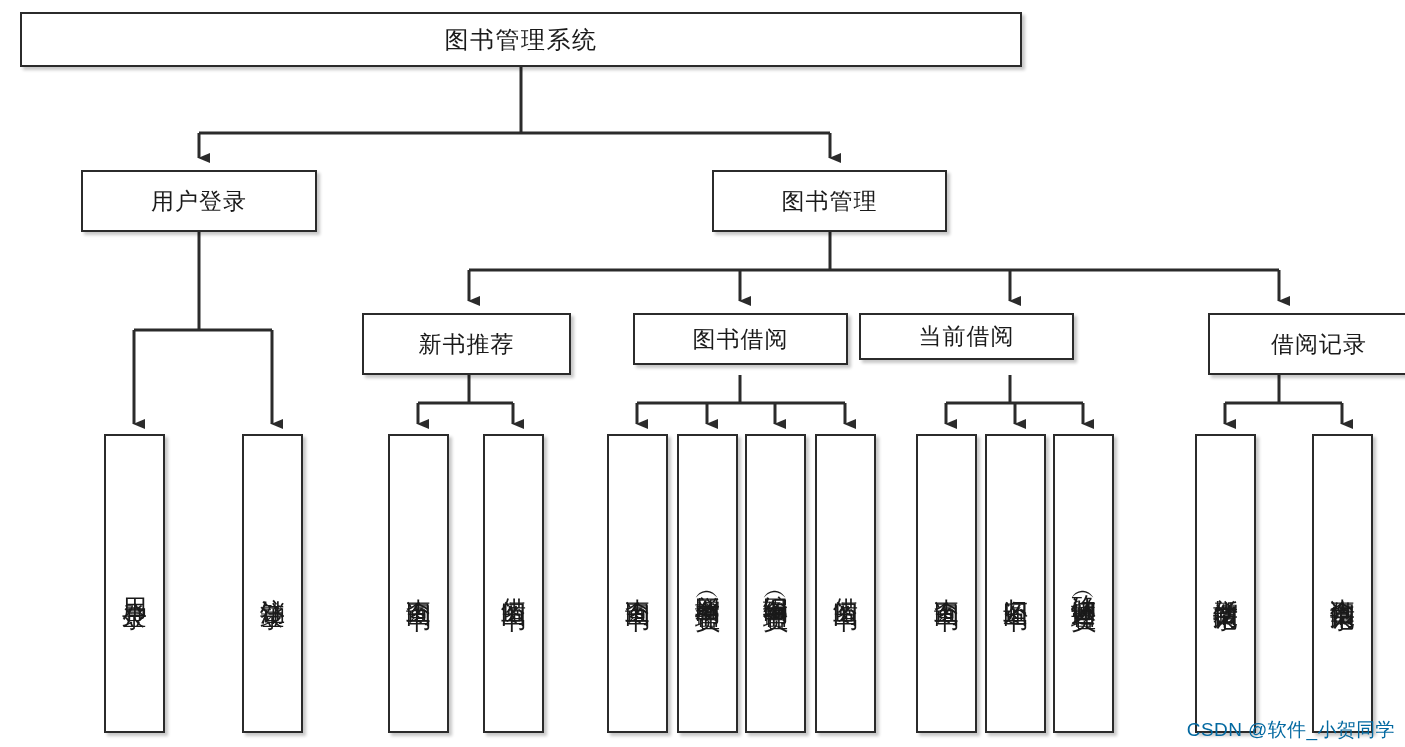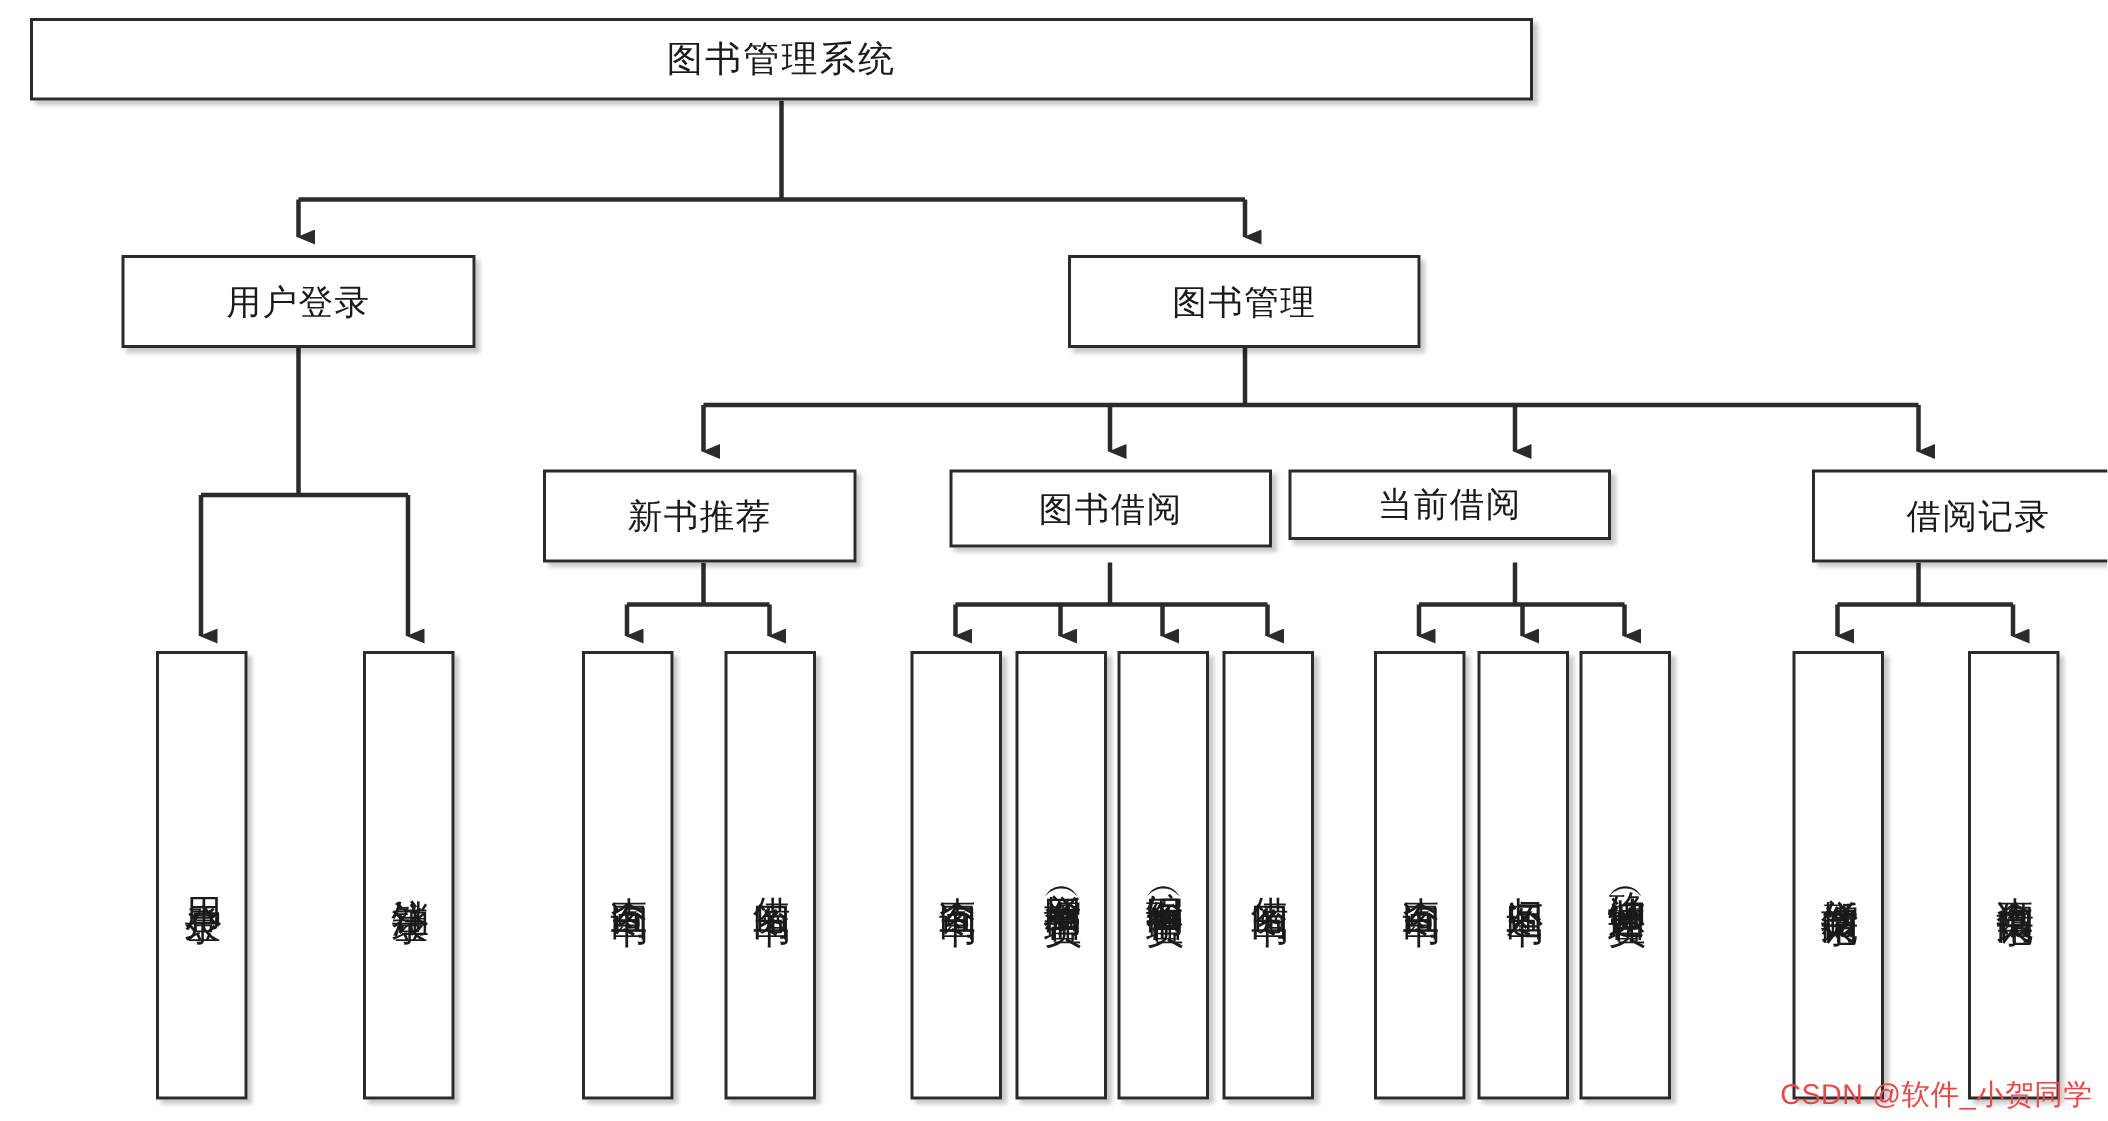--- a/index.html
+++ b/index.html
@@ -69,21 +69,21 @@
   }
   .node.v.long .label {
     letter-spacing: 2px;
   }
   
   #watermark {
     position: absolute;
     right: 10px;
     bottom: 4px;
     font-size: 19px;
-    color: #ef4444;
+    color: #0369a1;
     white-space: nowrap;
     z-index: 3;
     letter-spacing: 0.4px;
   }
 </style>
 </head>
 <body>
 
 <div id="canvas">
 

